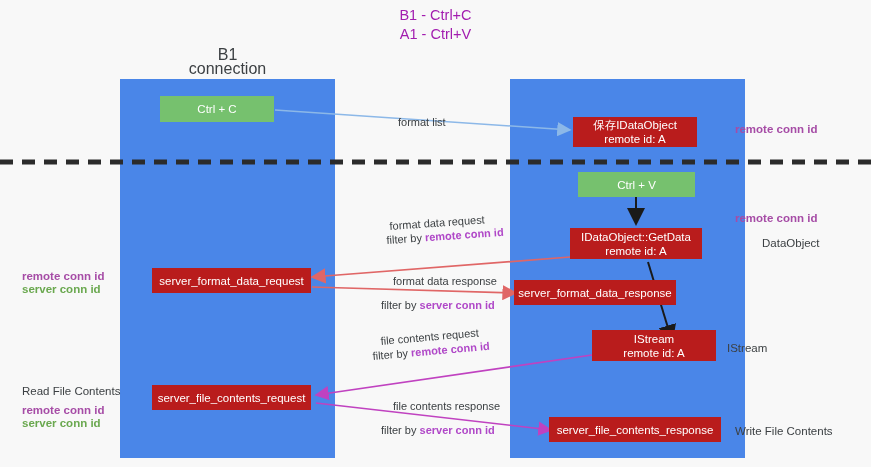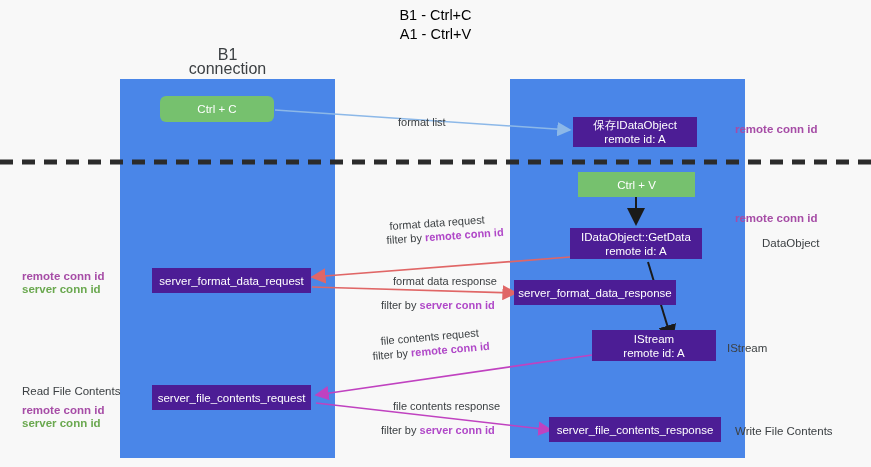--- a/index.html
+++ b/index.html
@@ -15,21 +15,21 @@
     font-family: "Liberation Sans", "DejaVu Sans", sans-serif;
     overflow: hidden;
   }
   
   .title {
     position: absolute;
     left: 0; right: 0;
     top: 6px;
     text-align: center;
     font-size: 14.5px;
-    color: #000000;
+    color: #a21caf;
     line-height: 19px;
     white-space: pre-line;
   }
   
   .lane-header {
     position: absolute;
     text-align: center;
     font-size: 16px;
     color: #3c4043;
     line-height: 14px;
@@ -49,21 +49,21 @@
     align-items: center;
     justify-content: center;
     color: #ffffff;
     font-size: 11.5px;
     line-height: 14px;
     text-align: center;
     white-space: pre-line;
     padding: 2px 4px;
   }
   .node.green { background: #76c16e; }
-  .node.orange { background: #4c1d95; }
+  .node.orange { background: #b91c1c; }
   
   .annot {
     position: absolute;
     font-size: 11.5px;
     line-height: 14px;
     white-space: pre-line;
   }
   .annot.bold { font-weight: bold; }
   .c-purple { color: #a64ca6; }
   .c-purple2 { color: #b048c8; }
@@ -128,21 +128,21 @@
 
     <path d="M312,287 L516,293" stroke="#e06666" stroke-width="1.7" fill="none" marker-end="url(#ah-red)"></path>
 
     <path d="M648,262 L672,341" stroke="#1a1a1a" stroke-width="2" fill="none" marker-end="url(#ah-black)"></path>
 
     <path d="M592,355 L316,395" stroke="#c042c0" stroke-width="1.6" fill="none" marker-end="url(#ah-magenta)"></path>
 
     <path d="M316,403 L551,430" stroke="#c042c0" stroke-width="1.6" fill="none" marker-end="url(#ah-magenta)"></path>
   </svg>
 
-  <div class="node green" style="left:160px; top:96px; width:114px; height:26px;border-radius:6px;">Ctrl + C</div>
+  <div class="node green" style="left:160px; top:96px; width:114px; height:26px;">Ctrl + C</div>
 
   <div class="node orange" style="left:573px; top:117px; width:124px; height:30px;">保存IDataObject
 remote id: A</div>
 
   <div class="node green" style="left:578px; top:172px; width:117px; height:25px;">Ctrl + V</div>
 
   <div class="node orange" style="left:570px; top:228px; width:132px; height:31px;">IDataObject::GetData
 remote id: A</div>
 
   <div class="node orange" style="left:152px; top:268px; width:159px; height:25px;">server_format_data_request</div>

